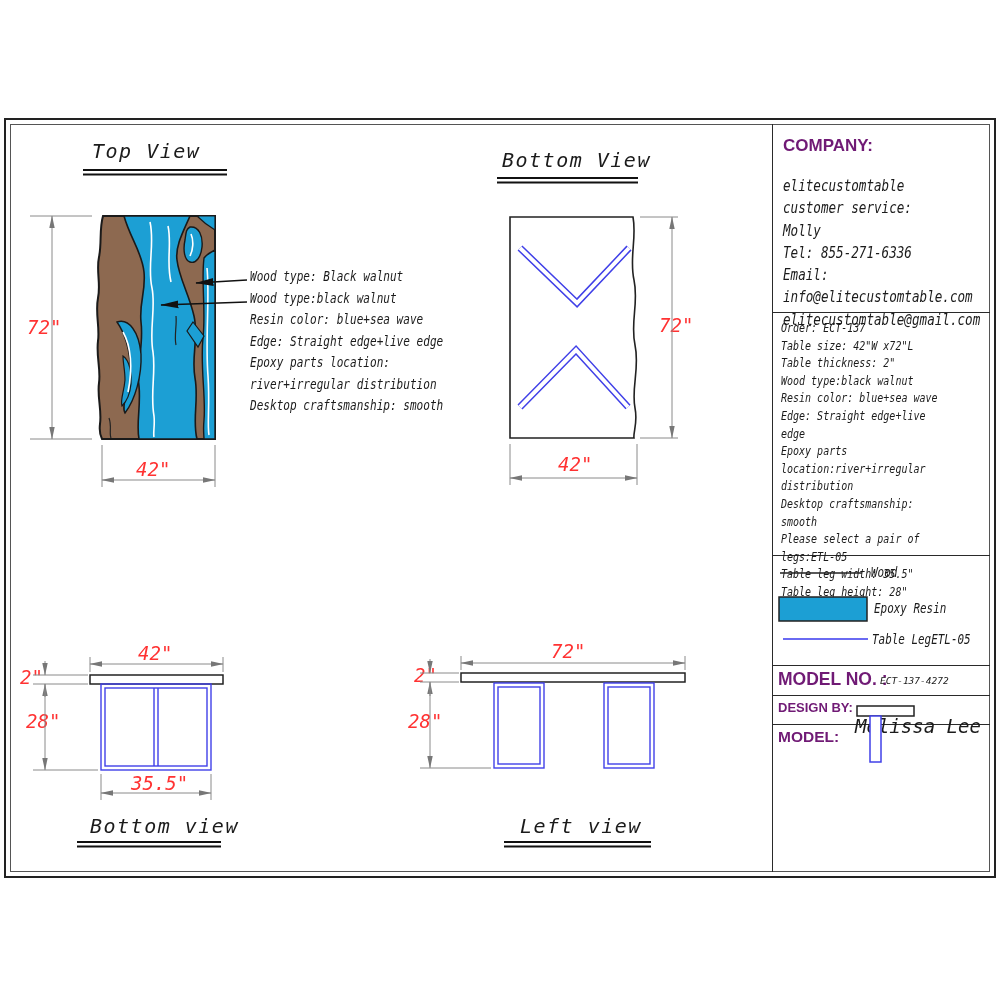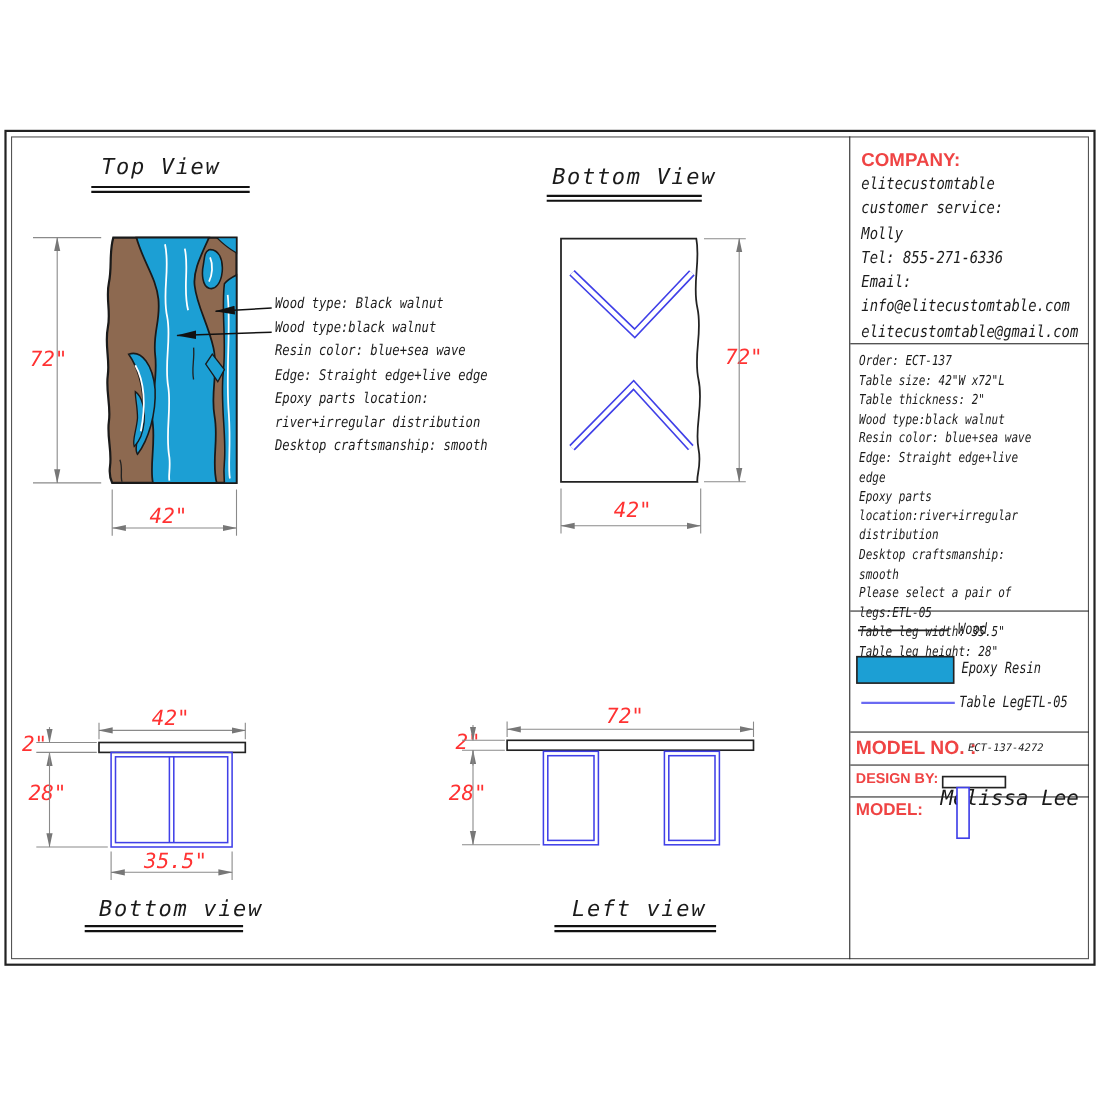--- a/index.html
+++ b/index.html
@@ -1,35 +1,35 @@
 <!DOCTYPE html>
 <html><head>
 <meta charset="utf-8">
 <style>
   html,body{margin:0;padding:0;background:#fff;}
   .page{position:relative;width:1000px;height:1000px;background:#fff;overflow:hidden;
         font-family:"DejaVu Sans Mono",monospace;}
   .abs{position:absolute;white-space:nowrap;}
   .cad{font-style:italic;color:#1b1b1b;}
-  .lbl{font-family:"Liberation Sans",sans-serif;font-weight:bold;color:#ef4444;font-style:normal;}
+  .lbl{font-family:"Liberation Sans",sans-serif;font-weight:bold;color:#701a75;font-style:normal;}
   .dim{font-style:italic;color:#FF3232;font-size:19px;}
   .title{font-size:20px;letter-spacing:1.5px;}
   .sx84{transform:scaleX(0.84);transform-origin:left top;}
   .sx82{transform:scaleX(0.82);transform-origin:left top;}
   .sx80{transform:scaleX(0.80);transform-origin:left top;}
   .sx78{transform:scaleX(0.78);transform-origin:left top;}
   .sx75{transform:scaleX(0.75);transform-origin:left top;}
   .b-outer{position:absolute;left:4px;top:118px;width:992px;height:760px;border:2px solid #222;box-sizing:border-box;}
   .b-inner{position:absolute;left:10px;top:124px;width:980px;height:748px;border:1px solid #555;box-sizing:border-box;}
   .panel{position:absolute;left:772px;top:124px;width:218px;height:748px;border-left:1.4px solid #2a2a2a;box-sizing:border-box;}
   .sec{box-sizing:border-box;border-bottom:1.2px solid #2a2a2a;position:relative;}
   .sec-company{height:189px;padding:12px 0 0 10px;}
   .company-label{font-size:17px;}
   .company-line{font-size:15px;line-height:22.3px;}
-  .company-lines{margin-top:0;}
+  .company-lines{margin-top:19px;}
   .sec-order{height:243px;padding:6px 0 0 8px;}
   .order-line{font-size:12.5px;line-height:17.6px;}
   .sec-legend{height:110px;}
   .legend-label{font-size:14px;}
   .sec-note{height:122px;}
   .sec-model{height:30px;text-align:center;}
   .sec-design{height:29px;}
   .sec-date{height:25px;border-bottom:none;}
   .anno{font-size:13.5px;line-height:21.5px;}
   svg.gfx{position:absolute;left:0;top:0;pointer-events:none;z-index:10;}

